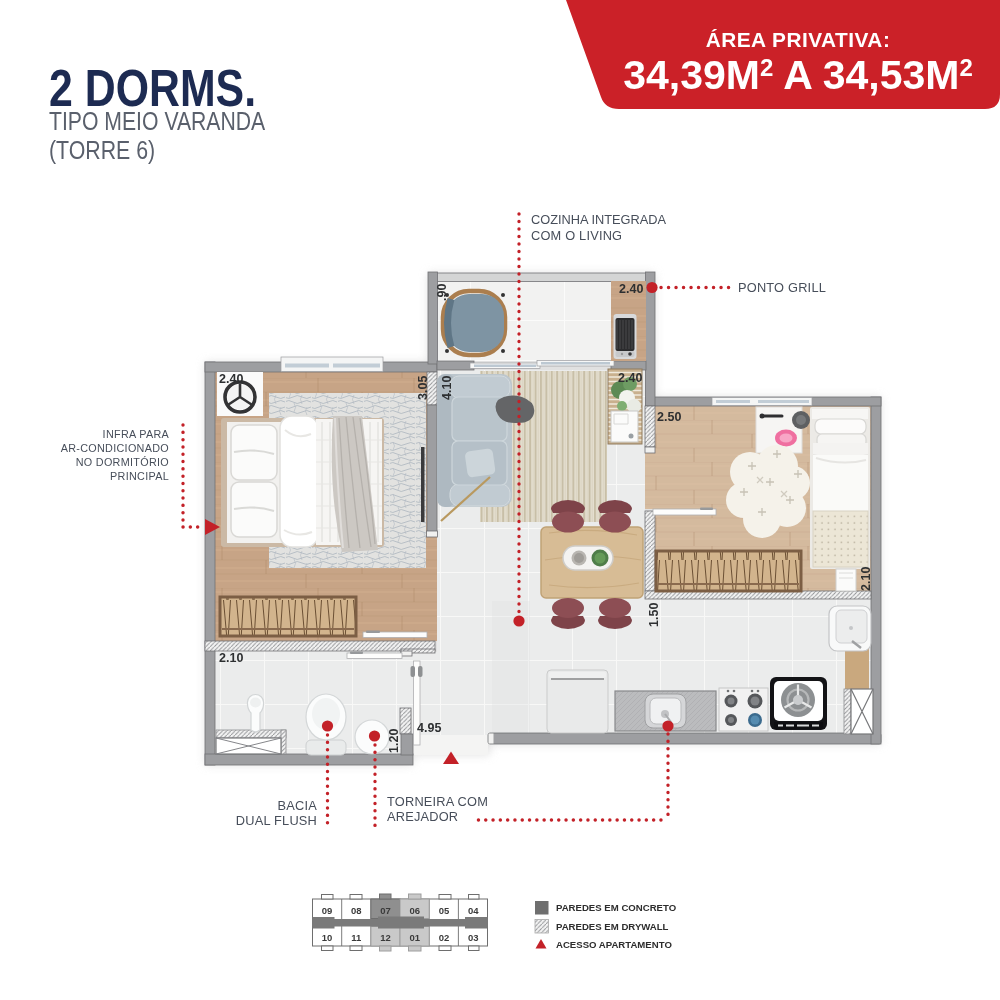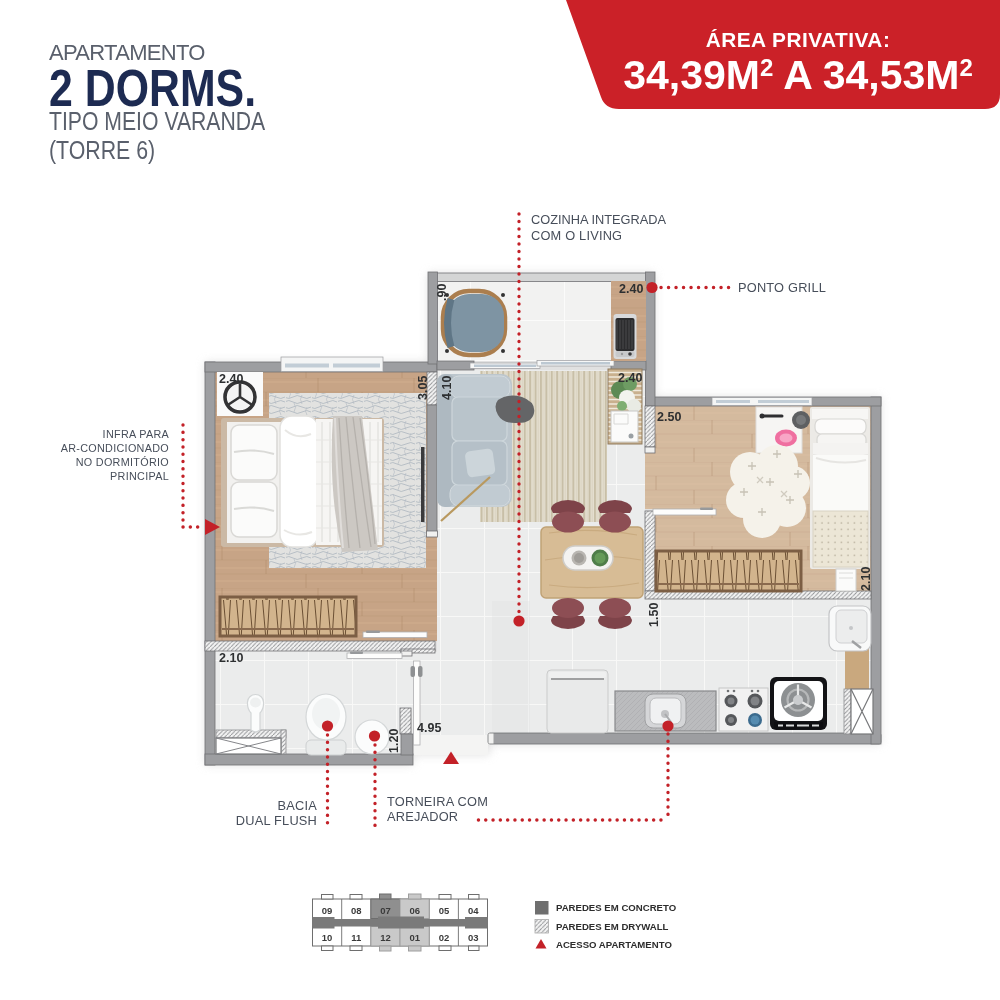--- a/index.html
+++ b/index.html
@@ -3,21 +3,20 @@
 <meta charset="utf-8">
 <style>
   html,body{margin:0;padding:0;background:#ffffff;}
   #page{position:relative;width:1000px;height:1000px;background:#ffffff;overflow:hidden;font-family:"Liberation Sans",sans-serif;}
   .hdr{position:absolute;left:49px;color:#565c68;}
 </style>
 </head>
 <body>
 <div id="page">
 
-<div class="hdr" style="top:40px;font-size:22px;letter-spacing:-0.7px;color:#5a606c;">APARTAMENTO</div>
 
 <div class="hdr" style="top:59px;font-size:51px;font-weight:bold;letter-spacing:0px;color:#1d2b52;transform:scaleX(0.84);transform-origin:left top;">2 DORMS.</div>
 
 <div class="hdr" style="top:106px;font-size:26px;letter-spacing:0px;color:#5a606c;transform:scaleX(0.815);transform-origin:left top;">TIPO MEIO VARANDA</div>
 
 <div class="hdr" style="top:135px;font-size:26px;letter-spacing:0px;color:#5a606c;transform:scaleX(0.82);transform-origin:left top;">(TORRE 6)</div>
 
 <svg width="1000" height="120" style="position:absolute;left:0;top:0;" viewBox="0 0 1000 120">
   <path d="M566,0 H1000 V94 Q1000,109 985,109 H619 Q605,109 601,97 L566,0 Z" fill="#cb2128"></path>
   <text x="798" y="47" font-size="20.8" font-weight="bold" fill="#ffffff" text-anchor="middle" letter-spacing="0.5">ÁREA PRIVATIVA:</text>

